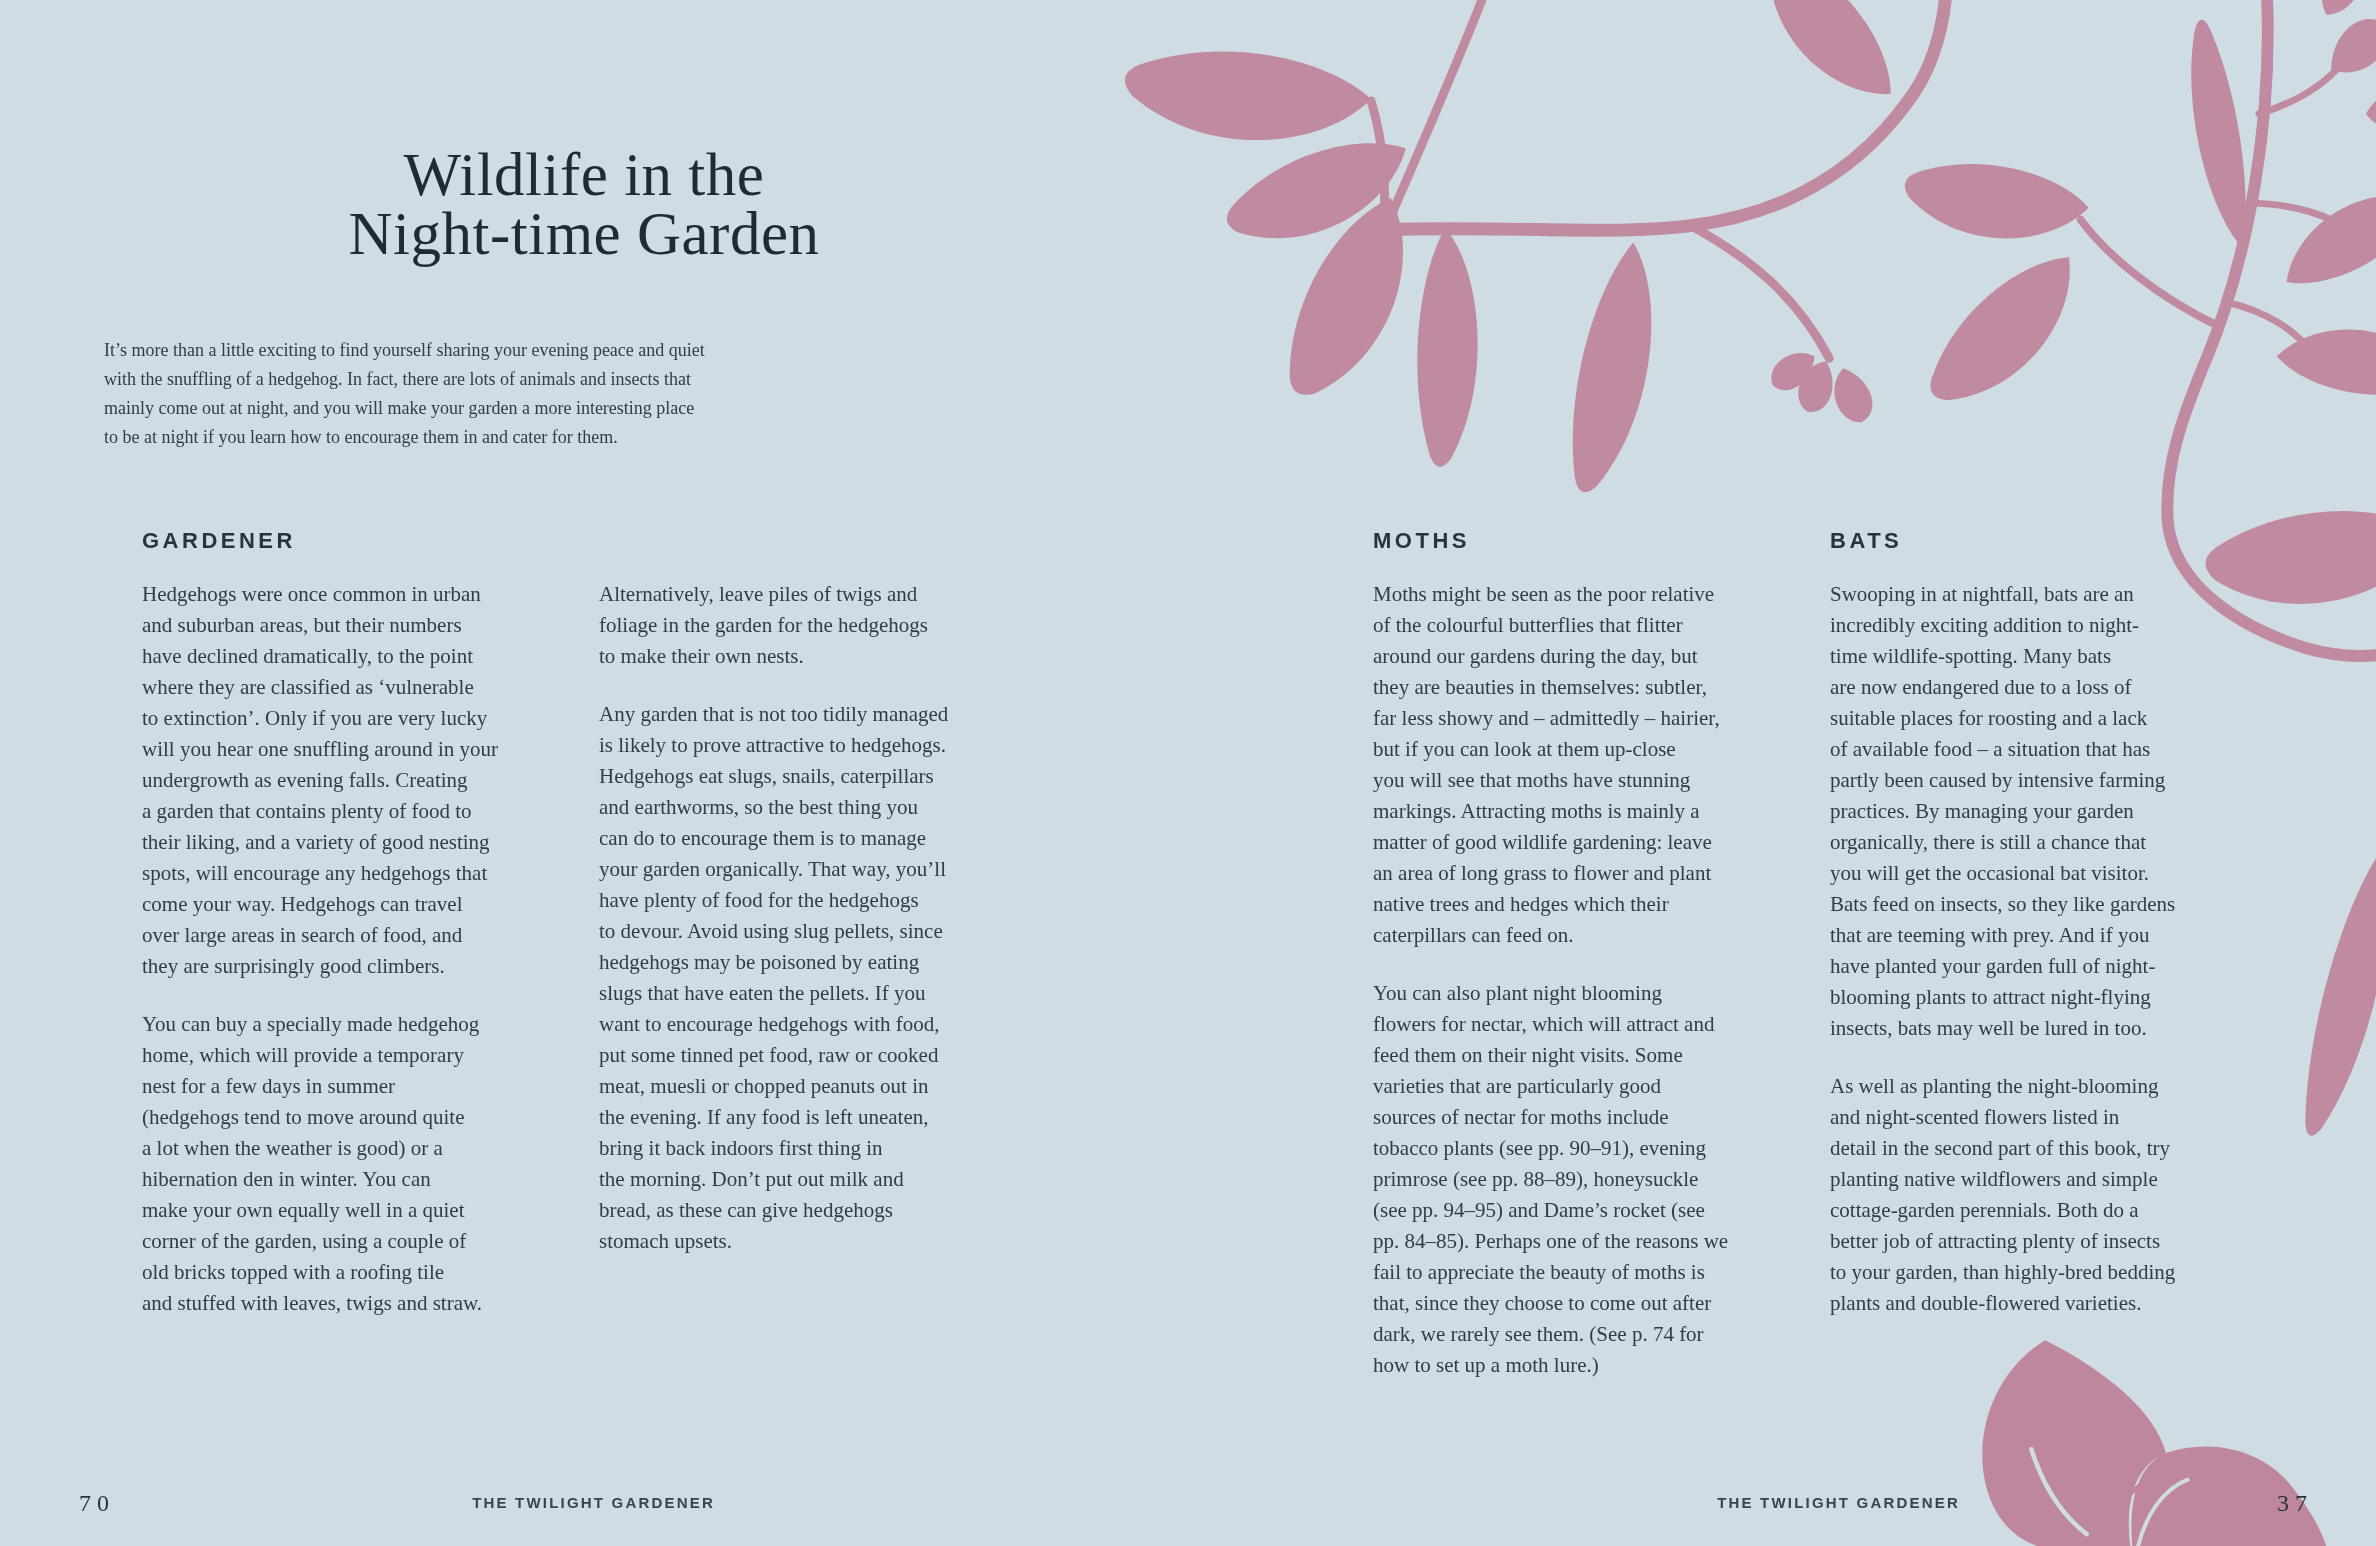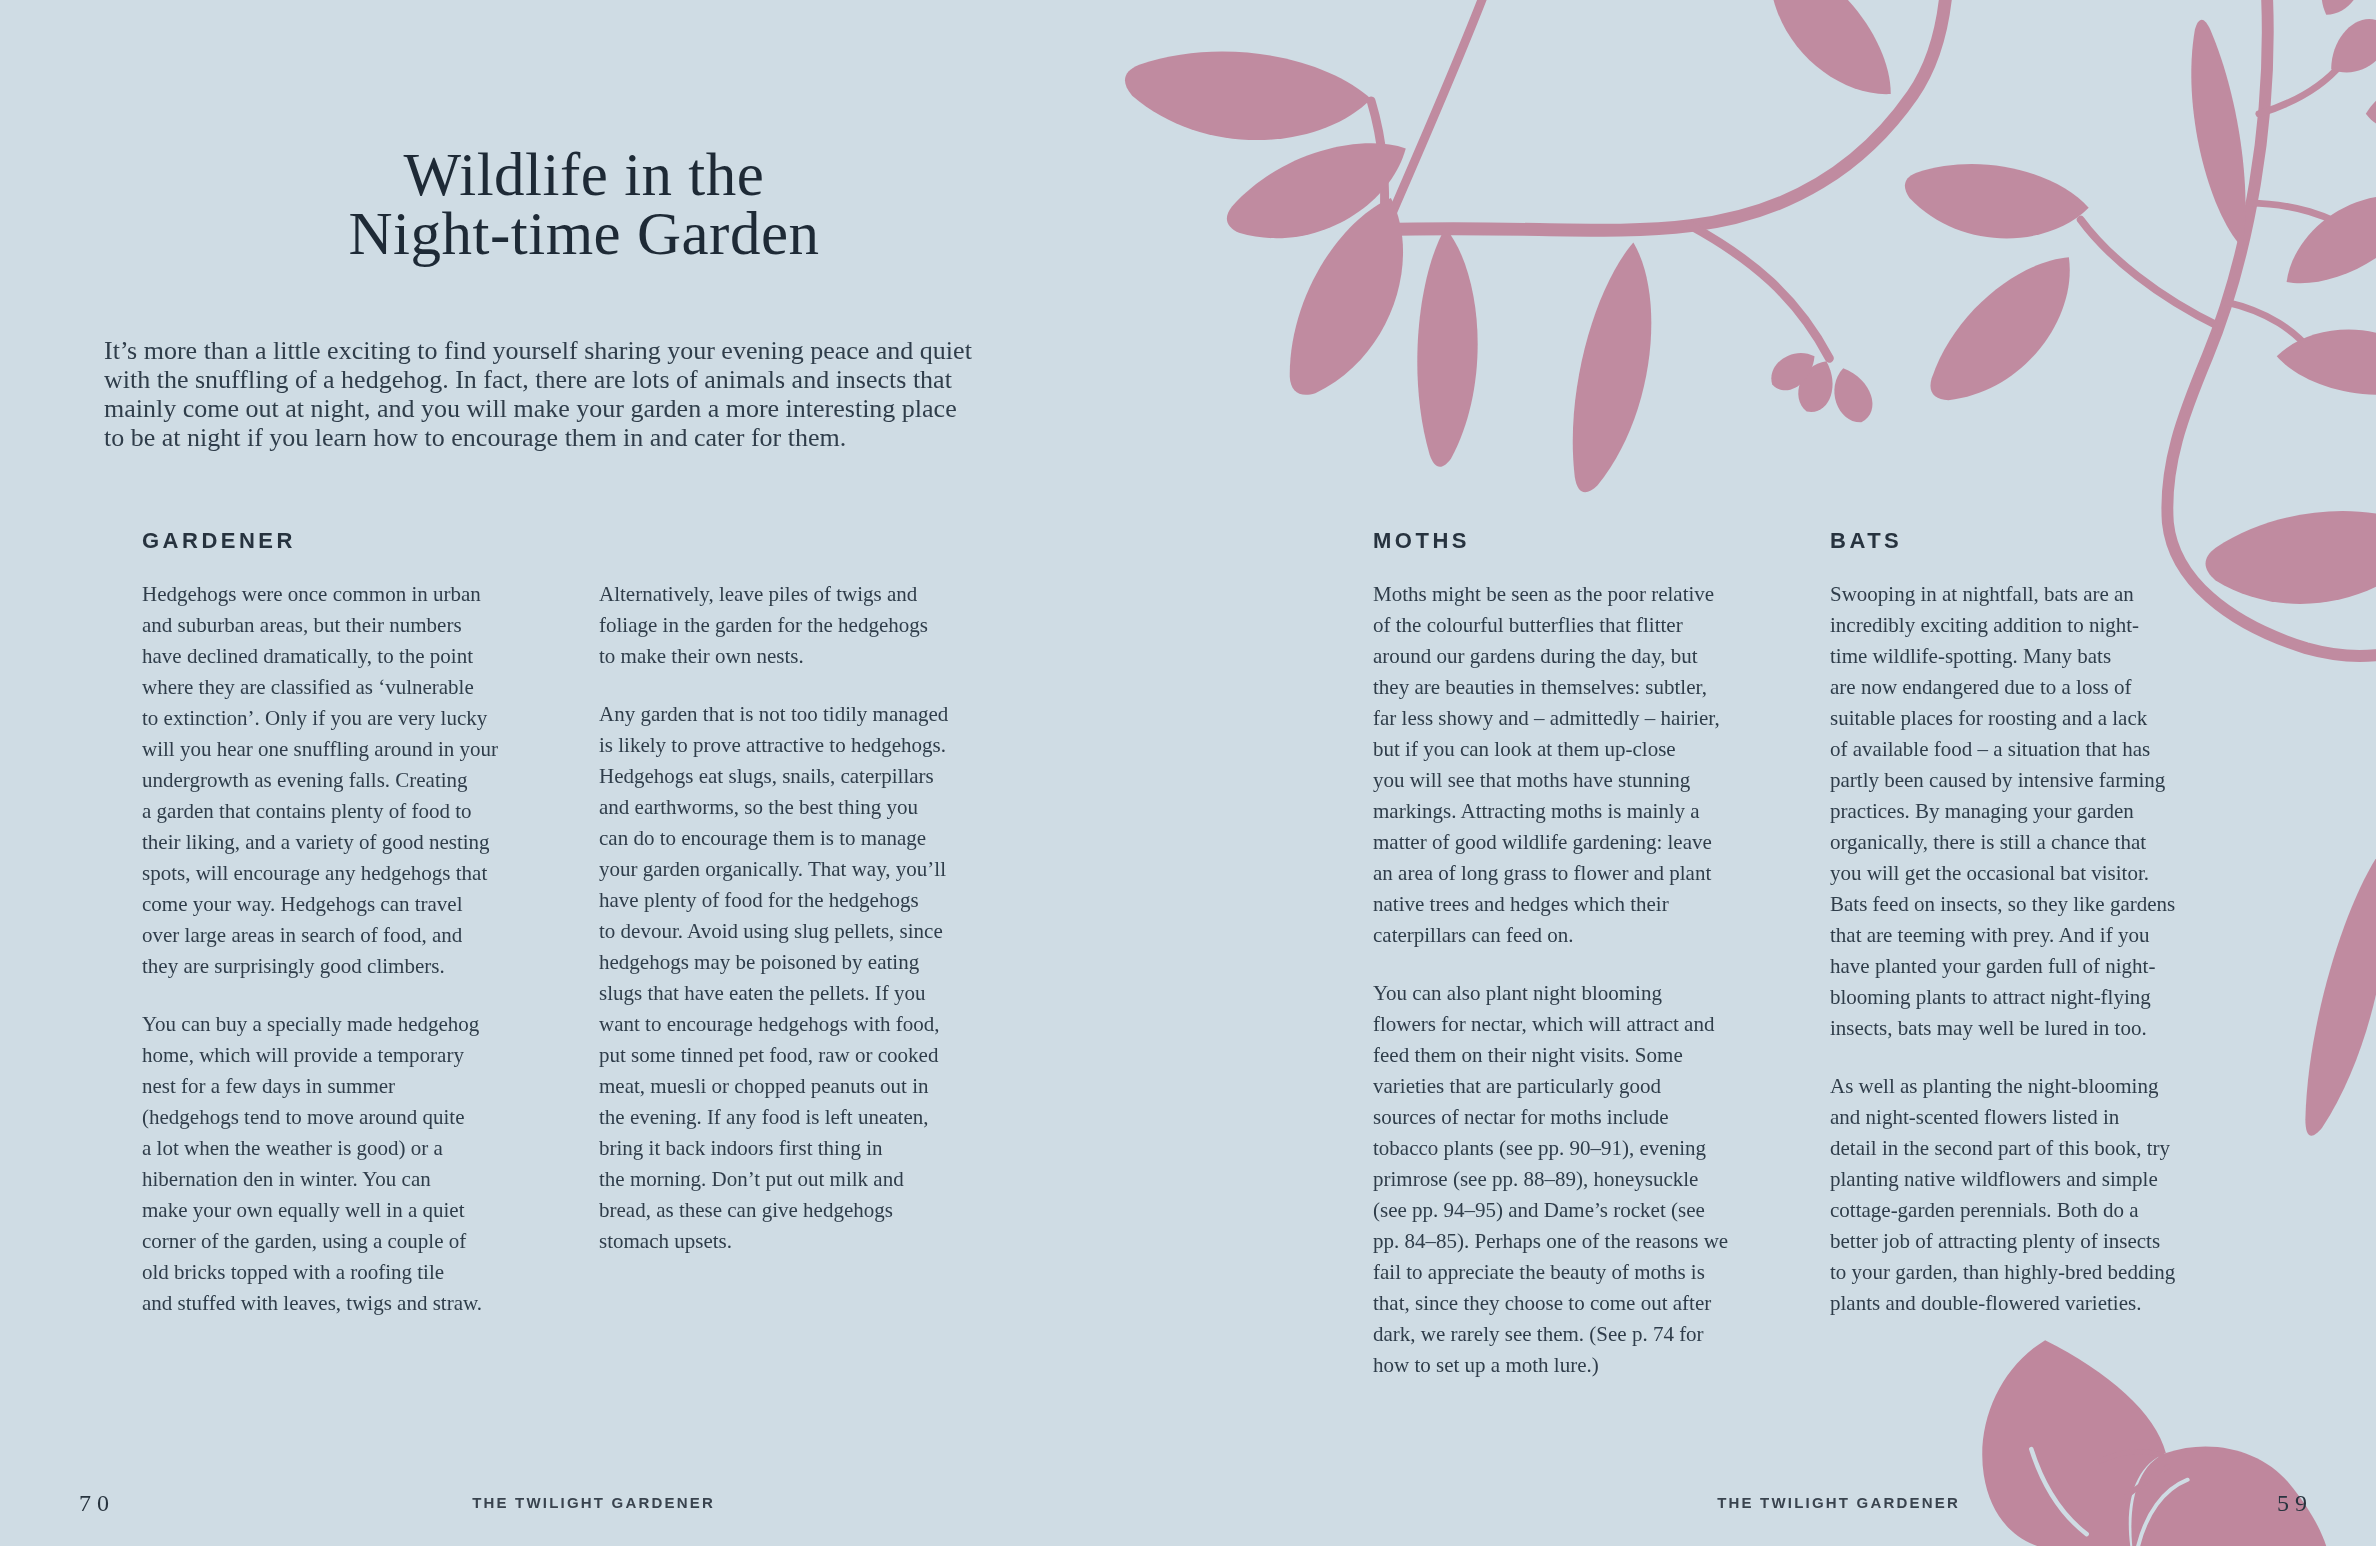--- a/index.html
+++ b/index.html
@@ -15,21 +15,21 @@
   .txt { position: absolute; white-space: pre-line; }
   .title {
     font-family: "Liberation Serif", serif;
     font-size: 61px;
     line-height: 59px;
     letter-spacing: 0.5px;
     color: #1e2a36;
     text-align: center;
   }
   .intro {
-    font-size: 26px;
+    font-size: 18px;
     line-height: 29px;
     color: #2f3d4a;
   }
   .section-heading {
     font-family: "Liberation Sans", sans-serif;
     font-weight: bold;
     font-size: 22px;
     letter-spacing: 3.5px;
     color: #27333f;
   }
@@ -236,16 +236,16 @@
 planting native wildflowers and simple
 cottage-garden perennials. Both do a
 better job of attracting plenty of insects
 to your garden, than highly-bred bedding
 plants and double-flowered varieties.</div>
   </div>
 
   <div class="abs pagenum" style="left:79px; top:1490px;">70</div>
   <div class="abs running" style="left:426px; top:1494px;">THE TWILIGHT GARDENER</div>
   <div class="abs running" style="left:1671px; top:1494px;">THE TWILIGHT GARDENER</div>
-  <div class="abs pagenum" style="left:2277px; top:1490px;">59</div>
+  <div class="abs pagenum" style="left:2277px; top:1490px;">37</div>
 
 </div>
 
 
 </body></html>

